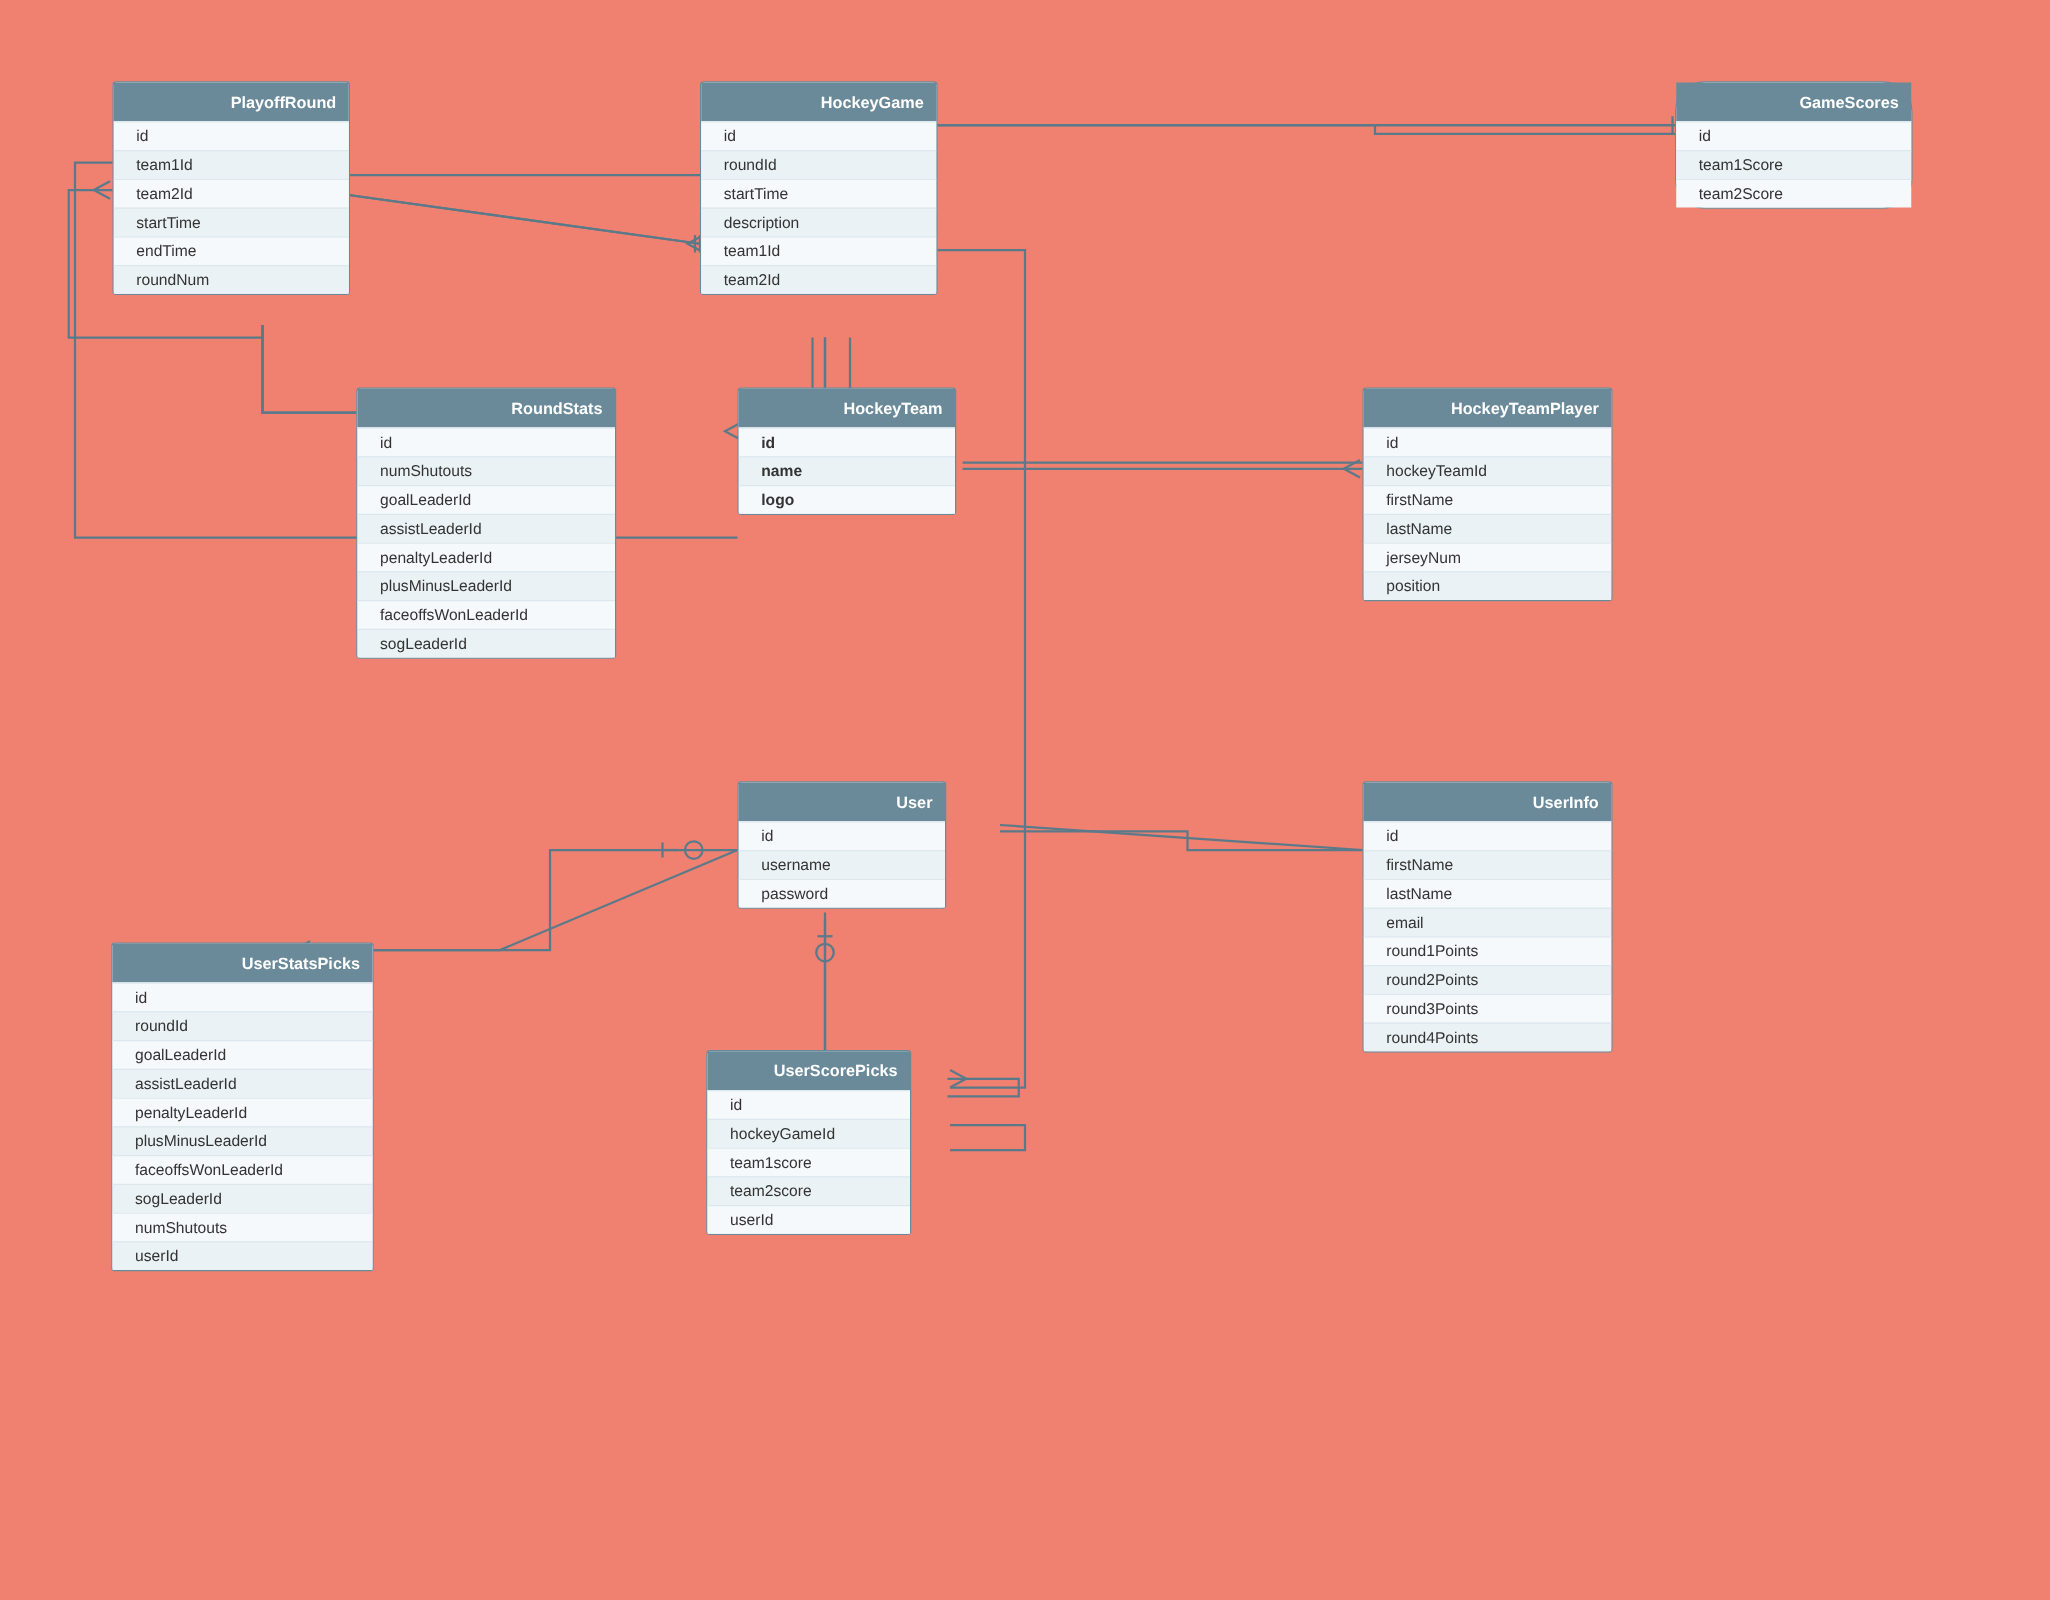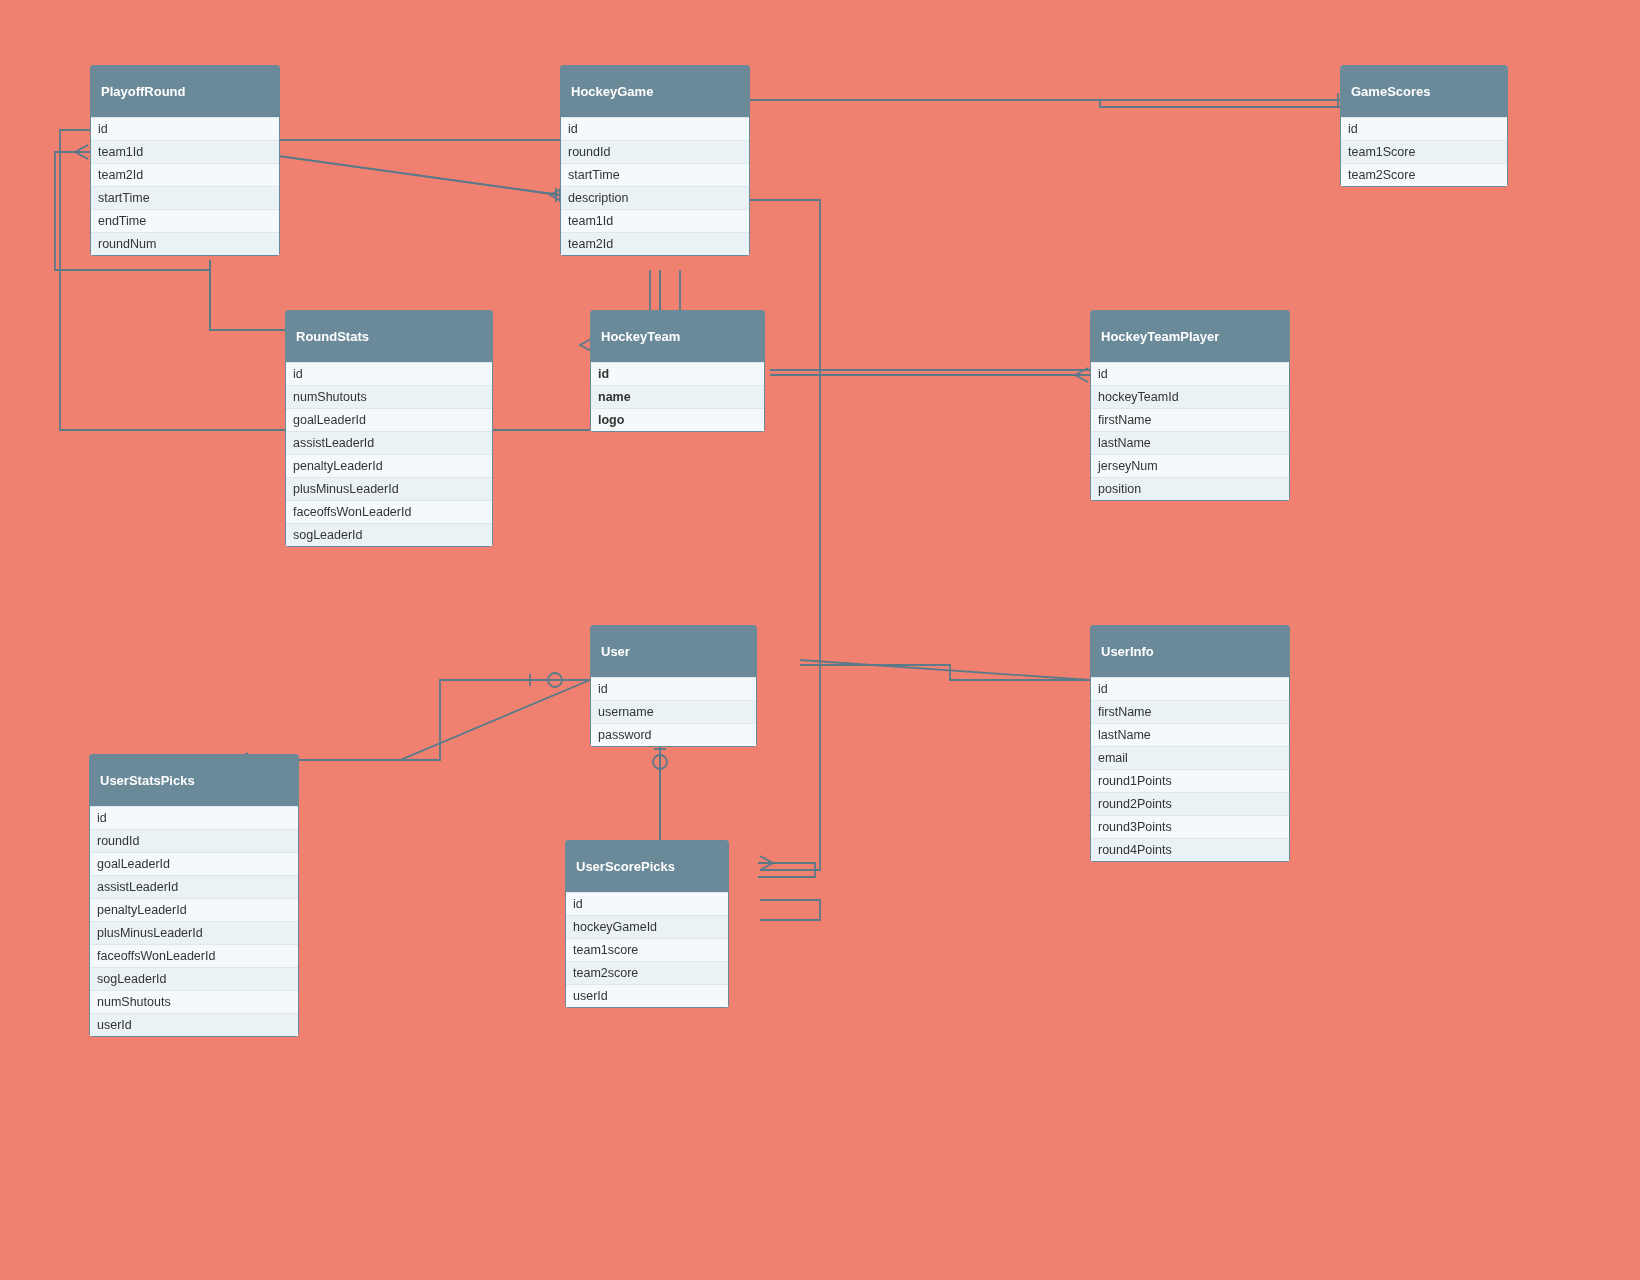--- a/index.html
+++ b/index.html
@@ -22,26 +22,26 @@
       position: absolute;
       background: #fff;
       border: 1.5px solid #6a8a9a;
       border-radius: 3px;
       min-width: 160px;
     }
     .entity-header {
       background: #6a8a9a;
       color: #fff;
       font-weight: bold;
-      padding: 18px 10px;
+      padding: 8px 10px;
       font-size: 13px;
-      text-align: left;
+      text-align: right;
     }
     .entity-field {
-      padding: 4px 7px;
+      padding: 4px 18px;
       border-top: 1px solid #dce8ee;
       color: #333;
       background: #f5f9fb;
       font-size: 12.5px;
     }
     .entity-field:nth-child(odd) {
       background: #eaf2f6;
     }
     .entity-field.bold {
       font-weight: bold;
@@ -157,21 +157,21 @@
   <div class="entity" style="left:560px;top:65px;width:190px;">
     <div class="entity-header">HockeyGame</div>
     <div class="entity-field">id</div>
     <div class="entity-field">roundId</div>
     <div class="entity-field">startTime</div>
     <div class="entity-field">description</div>
     <div class="entity-field">team1Id</div>
     <div class="entity-field">team2Id</div>
   </div>
 
-  <div class="entity" style="left:1340px;top:65px;width:168px;">
+  <div class="entity" style="left:1340px;top:65px;width:190px;border-radius:24px;">
     <div class="entity-header">GameScores</div>
     <div class="entity-field">id</div>
     <div class="entity-field">team1Score</div>
     <div class="entity-field">team2Score</div>
   </div>
 
   <div class="entity" style="left:285px;top:310px;width:208px;">
     <div class="entity-header">RoundStats</div>
     <div class="entity-field">id</div>
     <div class="entity-field">numShutouts</div>

